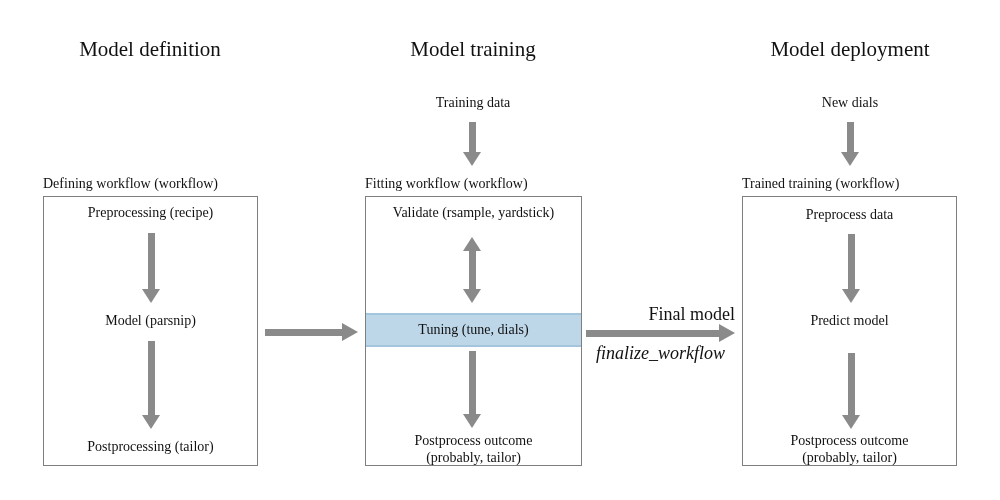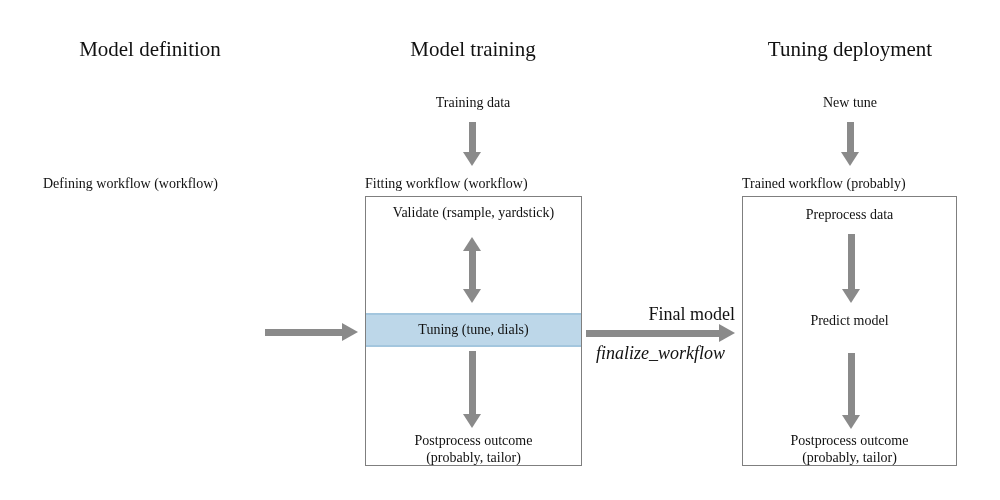--- a/index.html
+++ b/index.html
@@ -131,38 +131,51 @@
     white-space: nowrap;
   }
 </style>
 </head>
 <body>
 
 <div class="canvas">
 
   <div class="abs section-title" style="left:25px">Model definition</div>
   <div class="abs section-title" style="left:348px">Model training</div>
-  <div class="abs section-title" style="left:725px">Tuning deployment</div>
+  <div class="abs section-title" style="left:725px">Model deployment</div>
 
   <div class="abs input-label" style="left:398px">Training data</div>
-  <div class="abs input-label" style="left:775px">New tune</div>
+  <div class="abs input-label" style="left:775px">New dials</div>
 
   <div class="arrow-v" style="left:463px; top:122px; height:44px">
     <div class="shaft"></div>
     <div class="head-down"></div>
   </div>
   <div class="arrow-v" style="left:841px; top:122px; height:44px">
     <div class="shaft"></div>
     <div class="head-down"></div>
   </div>
 
   <div class="abs workflow-label" style="left:43px">Defining workflow (workflow)</div>
   <div class="abs workflow-label" style="left:365px">Fitting workflow (workflow)</div>
-  <div class="abs workflow-label" style="left:742px">Trained workflow (probably)</div>
-
+  <div class="abs workflow-label" style="left:742px">Trained training (workflow)</div>
+
+  <div class="abs wf-box" style="left:43px; width:215px">
+    <div class="step" style="top:7px">Preprocessing (recipe)</div>
+    <div class="arrow-v" style="left:98px; top:36px; height:70px">
+      <div class="shaft"></div>
+      <div class="head-down"></div>
+    </div>
+    <div class="step" style="top:115px">Model (parsnip)</div>
+    <div class="arrow-v" style="left:98px; top:144px; height:88px">
+      <div class="shaft"></div>
+      <div class="head-down"></div>
+    </div>
+    <div class="step" style="top:241px">Postprocessing (tailor)</div>
+  </div>
 
   <div class="arrow-h" style="left:265px; top:323px; width:93px">
     <div class="shaft"></div>
     <div class="head-right"></div>
   </div>
 
   <div class="abs wf-box" style="left:365px; width:217px">
     <div class="step" style="top:7px">Validate (rsample, yardstick)</div>
     <div class="arrow-v" style="left:97px; top:40px; height:66px">
       <div class="head-up"></div>

